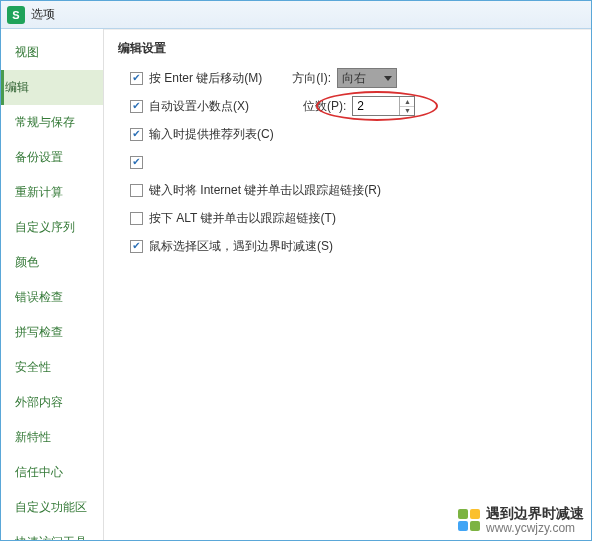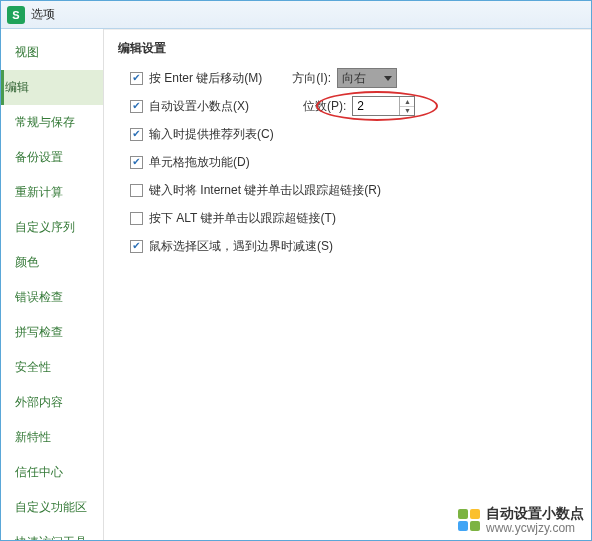--- a/index.html
+++ b/index.html
@@ -226,21 +226,20 @@
         <div class="red-ellipse" style="left:186px; top:-4px;"></div>
       </div>
 
       <div class="row">
         <span class="chk checked"></span>
         <span class="lbl">输入时提供推荐列表(C)</span>
       </div>
 
       <div class="row">
         <span class="chk checked"></span>
-        <span class="lbl">单元格拖放功能(D)</span>
       </div>
 
       <div class="row">
         <span class="chk"></span>
         <span class="lbl">键入时将 Internet 键并单击以跟踪超链接(R)</span>
       </div>
 
       <div class="row">
         <span class="chk"></span>
         <span class="lbl">按下 ALT 键并单击以跟踪超链接(T)</span>
@@ -255,16 +254,16 @@
 </div>
 
 <div class="watermark">
   <div class="wm-logo">
     <span></span>
       <span></span>
       <span></span>
       <span></span>
   </div>
   <div>
-    <span>自动设置小数点</span>
+    <span>遇到边界时减速</span>
     <span class="wm-sub">www.ycwjzy.com</span>
   </div>
 </div>
 
 </body></html>

